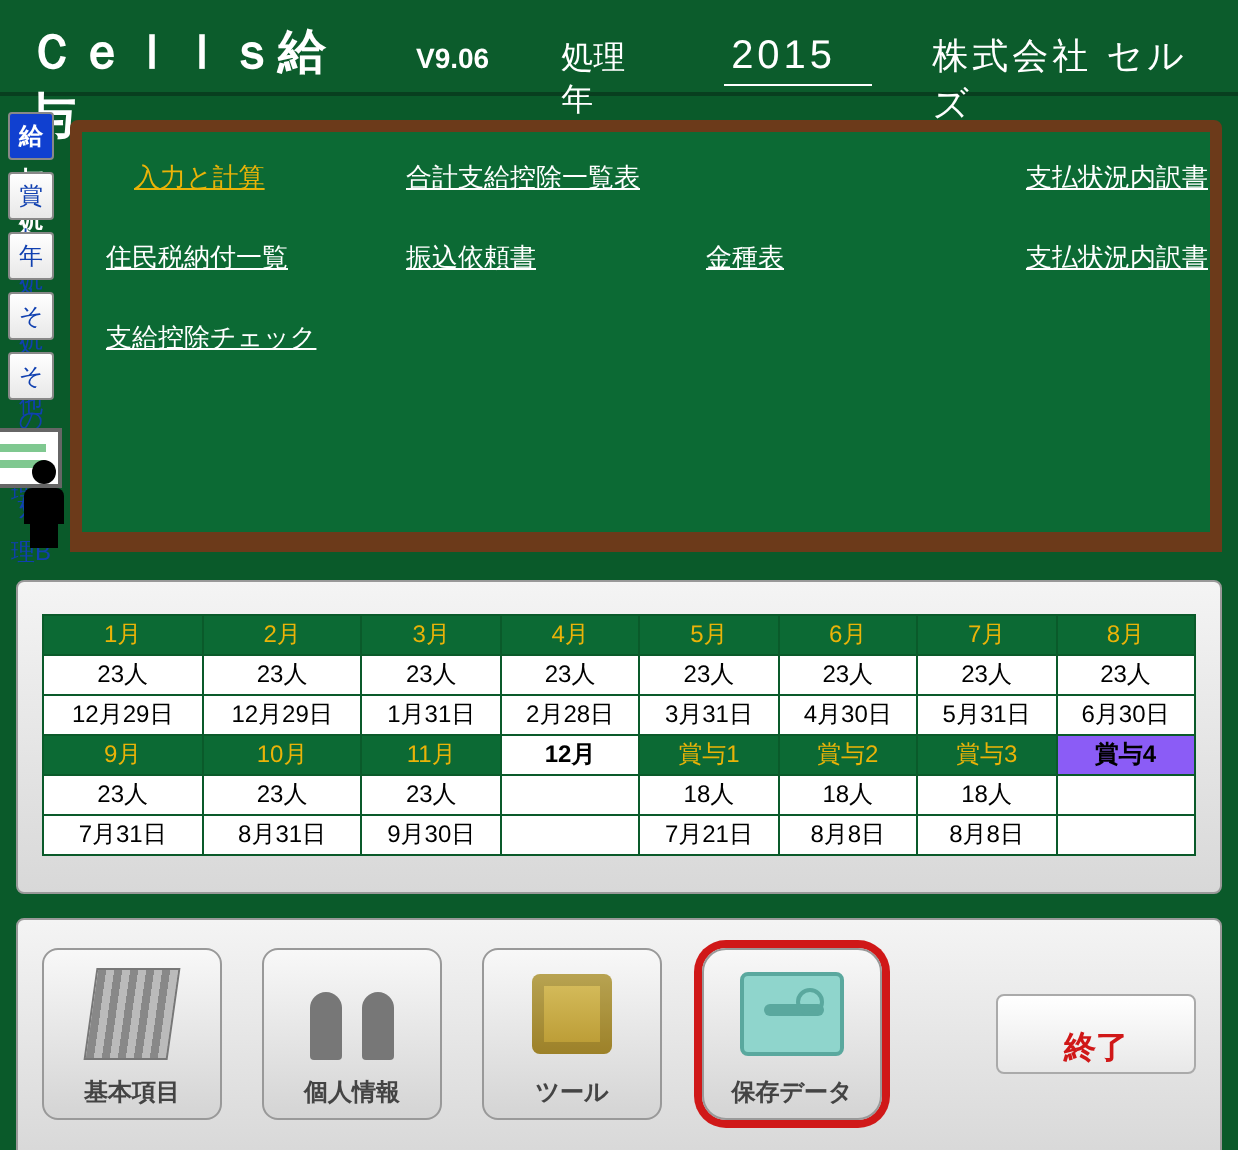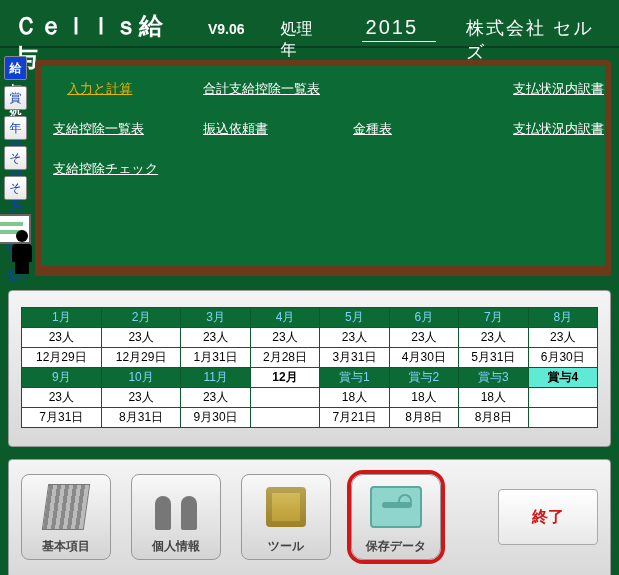--- a/index.html
+++ b/index.html
@@ -29,33 +29,33 @@
   .board { flex:1; margin: 12px 8px 8px 4px; background: #0c6a34; border: 6px solid #6c3a1a; border-radius: 4px; padding: 14px 12px 8px 12px; position: relative; }
   .board-grid { display: grid; grid-template-columns: 140px 140px 150px 80px; column-gap: 10px; row-gap: 22px; }
   .blink { color: #fff; font-size: 13px; text-decoration: underline; cursor: pointer; white-space: nowrap; }
   .blink.hi { color: #eab308; font-weight: normal; margin-left: 14px; }
   .chalk-ledge { position:absolute; left:-6px; right:-6px; bottom:-10px; height:8px; background:#6c3a1a; }
 
   
   .table-panel { margin: 10px 8px 0 8px; background: linear-gradient(#f4f4f4,#d8d8d8); border: 1px solid #999; border-radius: 4px; padding: 16px 12px 18px 12px; }
   .caltable { width: 100%; border-collapse: collapse; background: #fff; }
   .caltable td, .caltable th { border: 1px solid #0a5a2a; font-size: 12px; text-align: center; height: 18px; padding: 1px 0; }
-  .caltable .mh { background: #0c6a34; color: #7dd3fc; font-weight: normal; }
+  .caltable .mh { background: #0c6a34; color: #eab308; font-weight: normal; }
   .caltable .sel { background: #fff; color: #000; font-weight: bold; }
-  .caltable .mh.sel2 { background: #5eead4; color:#000; font-weight: bold; border: 1px solid #0a5a2a; }
+  .caltable .mh.sel2 { background: #8b5cf6; color:#000; font-weight: bold; border: 1px solid #0a5a2a; }
   .caltable td.empty { background:#fff; }
 
   
   .bottom-panel { margin: 12px 8px 0 8px; background: linear-gradient(#f4f4f4,#d8d8d8); border: 1px solid #999; border-radius: 4px; padding: 14px 12px 18px 12px; display: flex; align-items: center; gap: 20px; }
   .tool { width: 90px; height: 86px; background: linear-gradient(#f8f8f8,#d4d4d4); border: 1px solid #999; border-radius: 8px; display: flex; flex-direction: column; align-items: center; justify-content: flex-end; padding-bottom: 4px; cursor: pointer; position: relative; }
   .tool .icon { flex:1; display:flex; align-items:center; justify-content:center; }
   .tool .cap { font-size: 12px; color: #444; font-weight: bold; }
   .tool.red-ring { box-shadow: 0 0 0 4px #d01818; border-radius: 12px; }
   .spacer { flex: 1; }
-  .exit { width: 100px; height: 56px; background: linear-gradient(#fff,#e8e8e8); border: 1px solid #aaa; border-radius: 4px; color: #d01818; font-weight: bold; font-size: 16px; text-align: center; line-height: 54px; cursor: pointer; }
+  .exit { width: 100px; height: 40px; background: linear-gradient(#fff,#e8e8e8); border: 1px solid #aaa; border-radius: 4px; color: #d01818; font-weight: bold; font-size: 16px; text-align: center; line-height: 54px; cursor: pointer; }
 
   
   .ic-building { width:42px; height:46px; background: repeating-linear-gradient(90deg,#888 0 4px,#bbb 4px 8px); border:1px solid #777; transform: skewX(-8deg); }
   .ic-people { width:50px; height:46px; position:relative; }
   .ic-people::before,.ic-people::after { content:""; position:absolute; width:16px; height:34px; background:#777; border-radius:8px 8px 2px 2px; bottom:0; }
   .ic-people::before{ left:4px; } .ic-people::after{ right:4px; }
   .ic-tools { width:40px; height:40px; background: linear-gradient(#d8c060,#b89830); border-radius:4px; box-shadow: inset 0 0 0 6px rgba(0,0,0,.15); }
   .ic-safe { width:52px; height:42px; background:#8fd5cc; border:2px solid #5aa89e; border-radius:4px; position:relative; }
   .ic-safe::before { content:""; position:absolute; left:10px; top:14px; width:30px; height:6px; background:#5aa89e; border-radius:3px; }
   .ic-safe::after { content:""; position:absolute; right:8px; top:6px; width:10px; height:10px; border:2px solid #5aa89e; border-radius:50%; }
@@ -88,21 +88,21 @@
       </div>
     </div>
   </div>
 
   <div class="board">
     <div class="board-grid" id="board-grid">
         <span class="blink hi">入力と計算</span>
         <span class="blink">合計支給控除一覧表</span>
         <span></span>
         <span class="blink">支払状況内訳書</span>
-        <span class="blink">支給控除一覧表</span>
+        <span class="blink">住民税納付一覧</span>
         <span class="blink">振込依頼書</span>
         <span class="blink">金種表</span>
         <span class="blink">支払状況内訳書</span>
         <span class="blink">支給控除チェック</span>
         <span></span>
       </div>
     <div class="chalk-ledge"></div>
   </div>
 </div>
 

